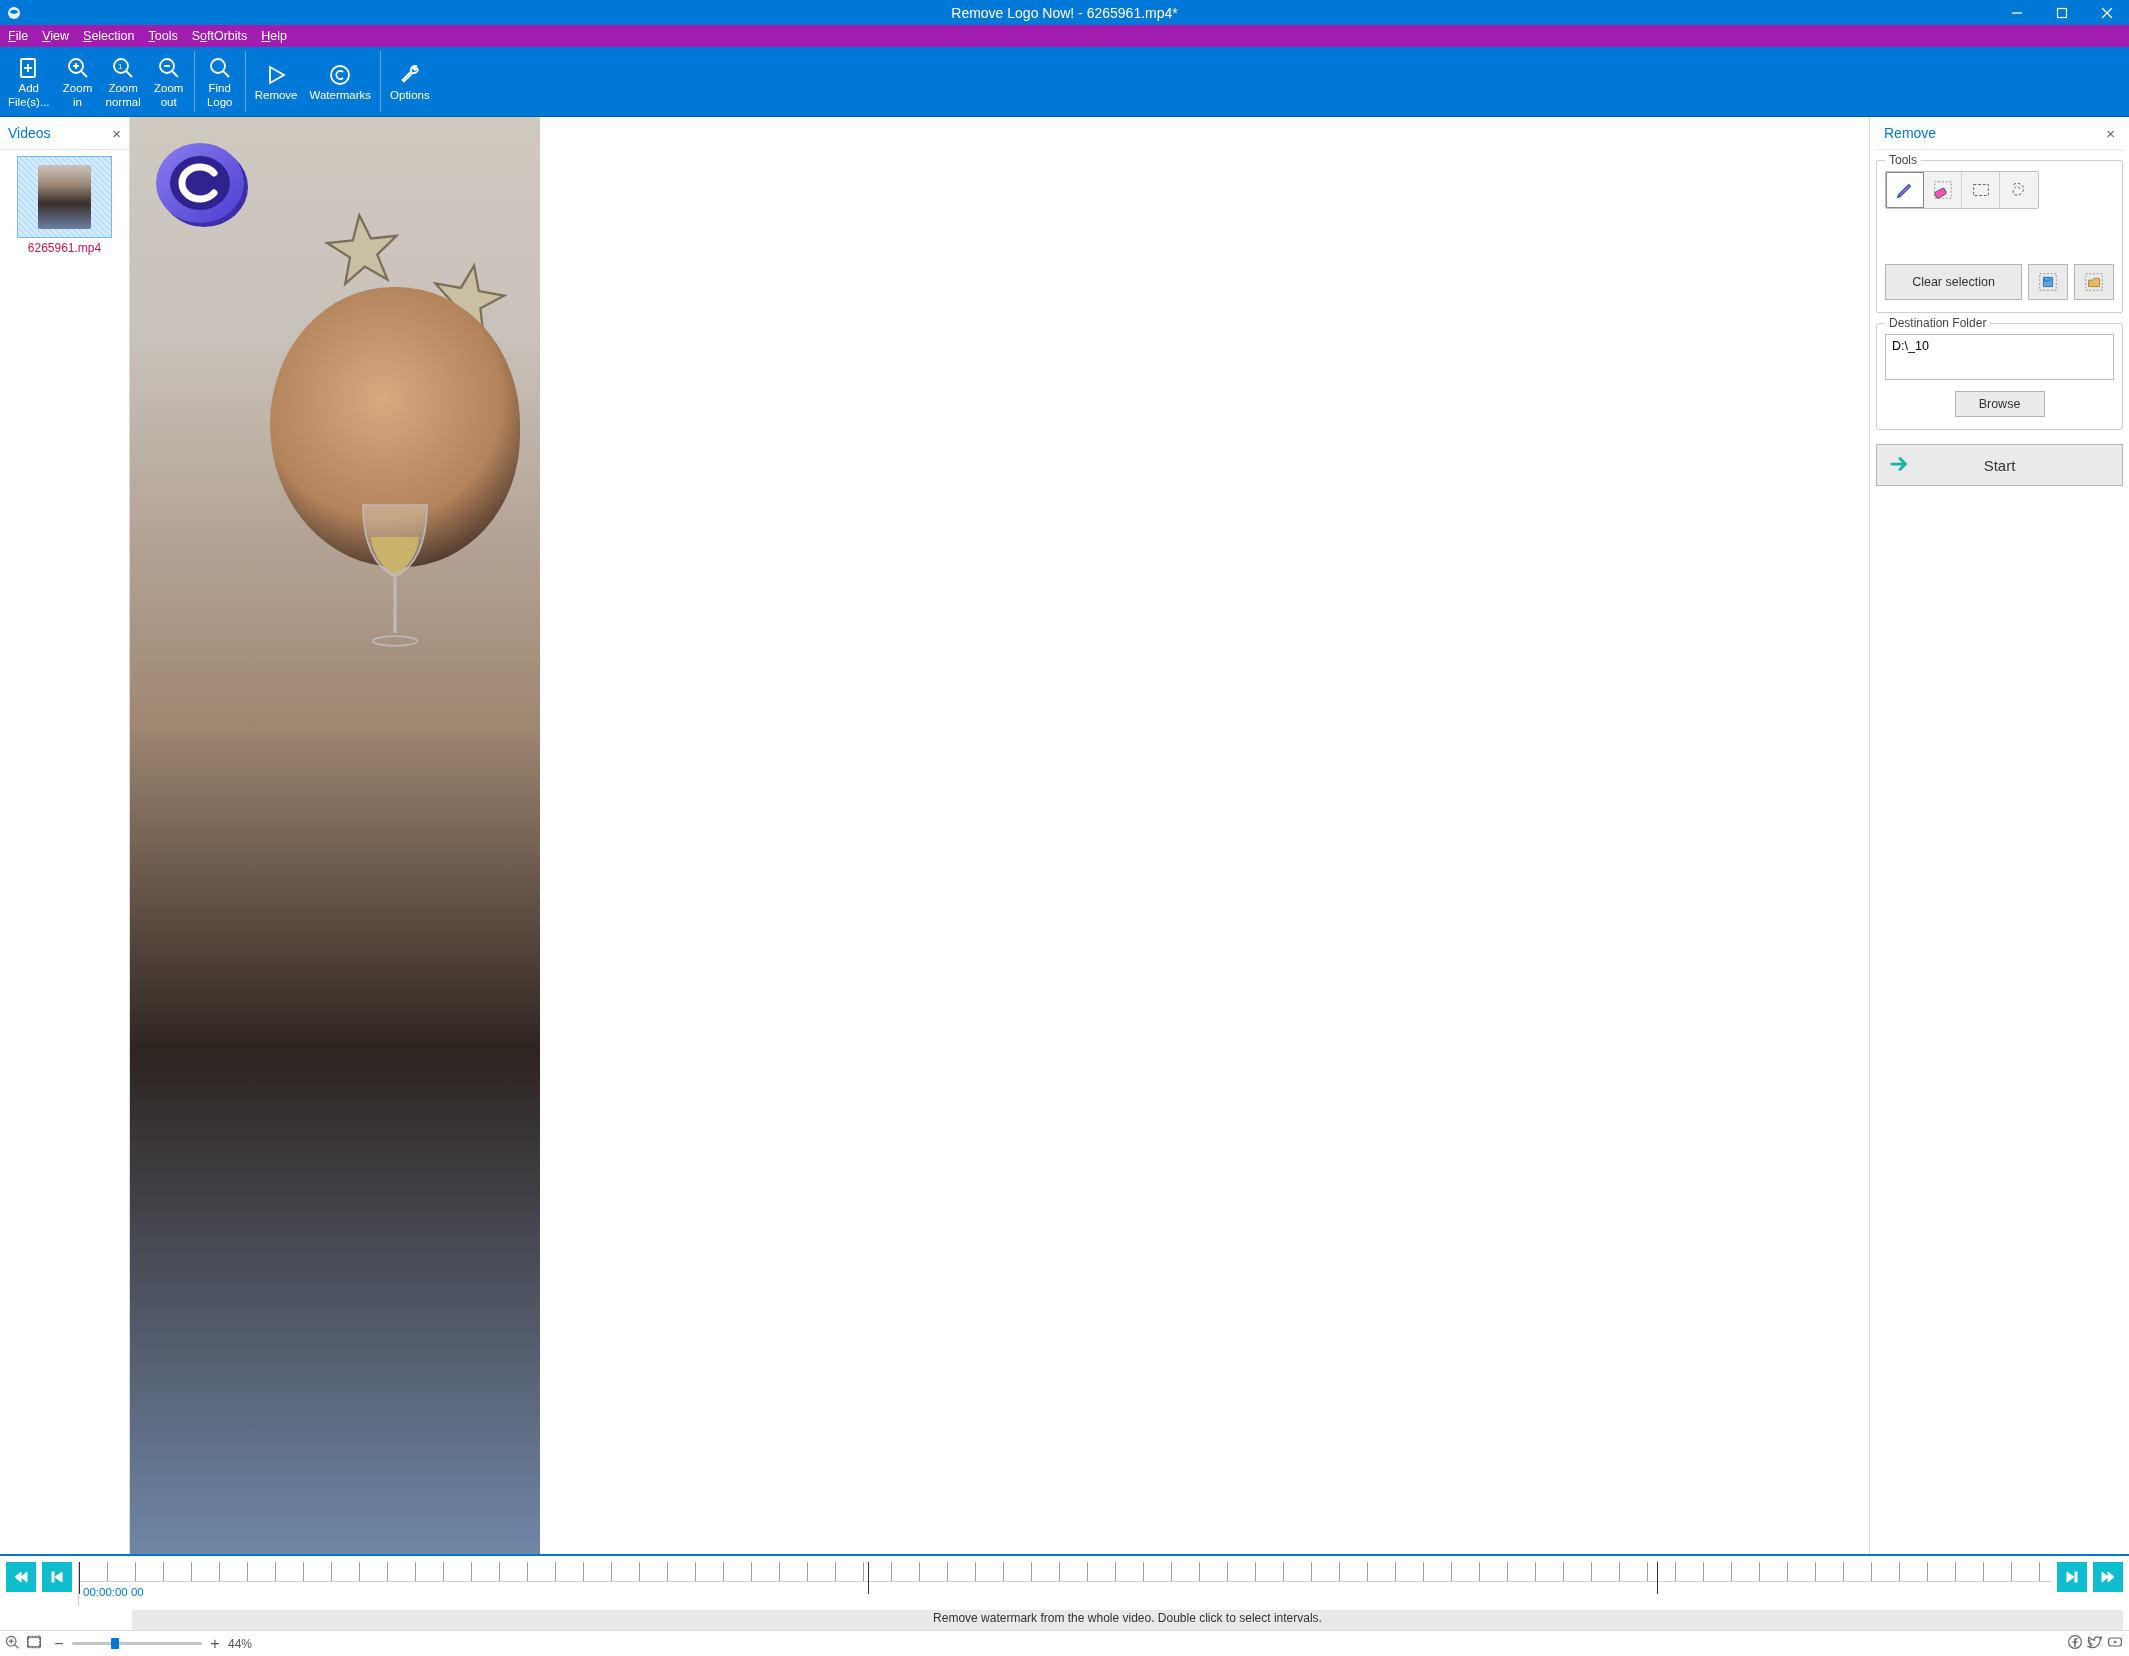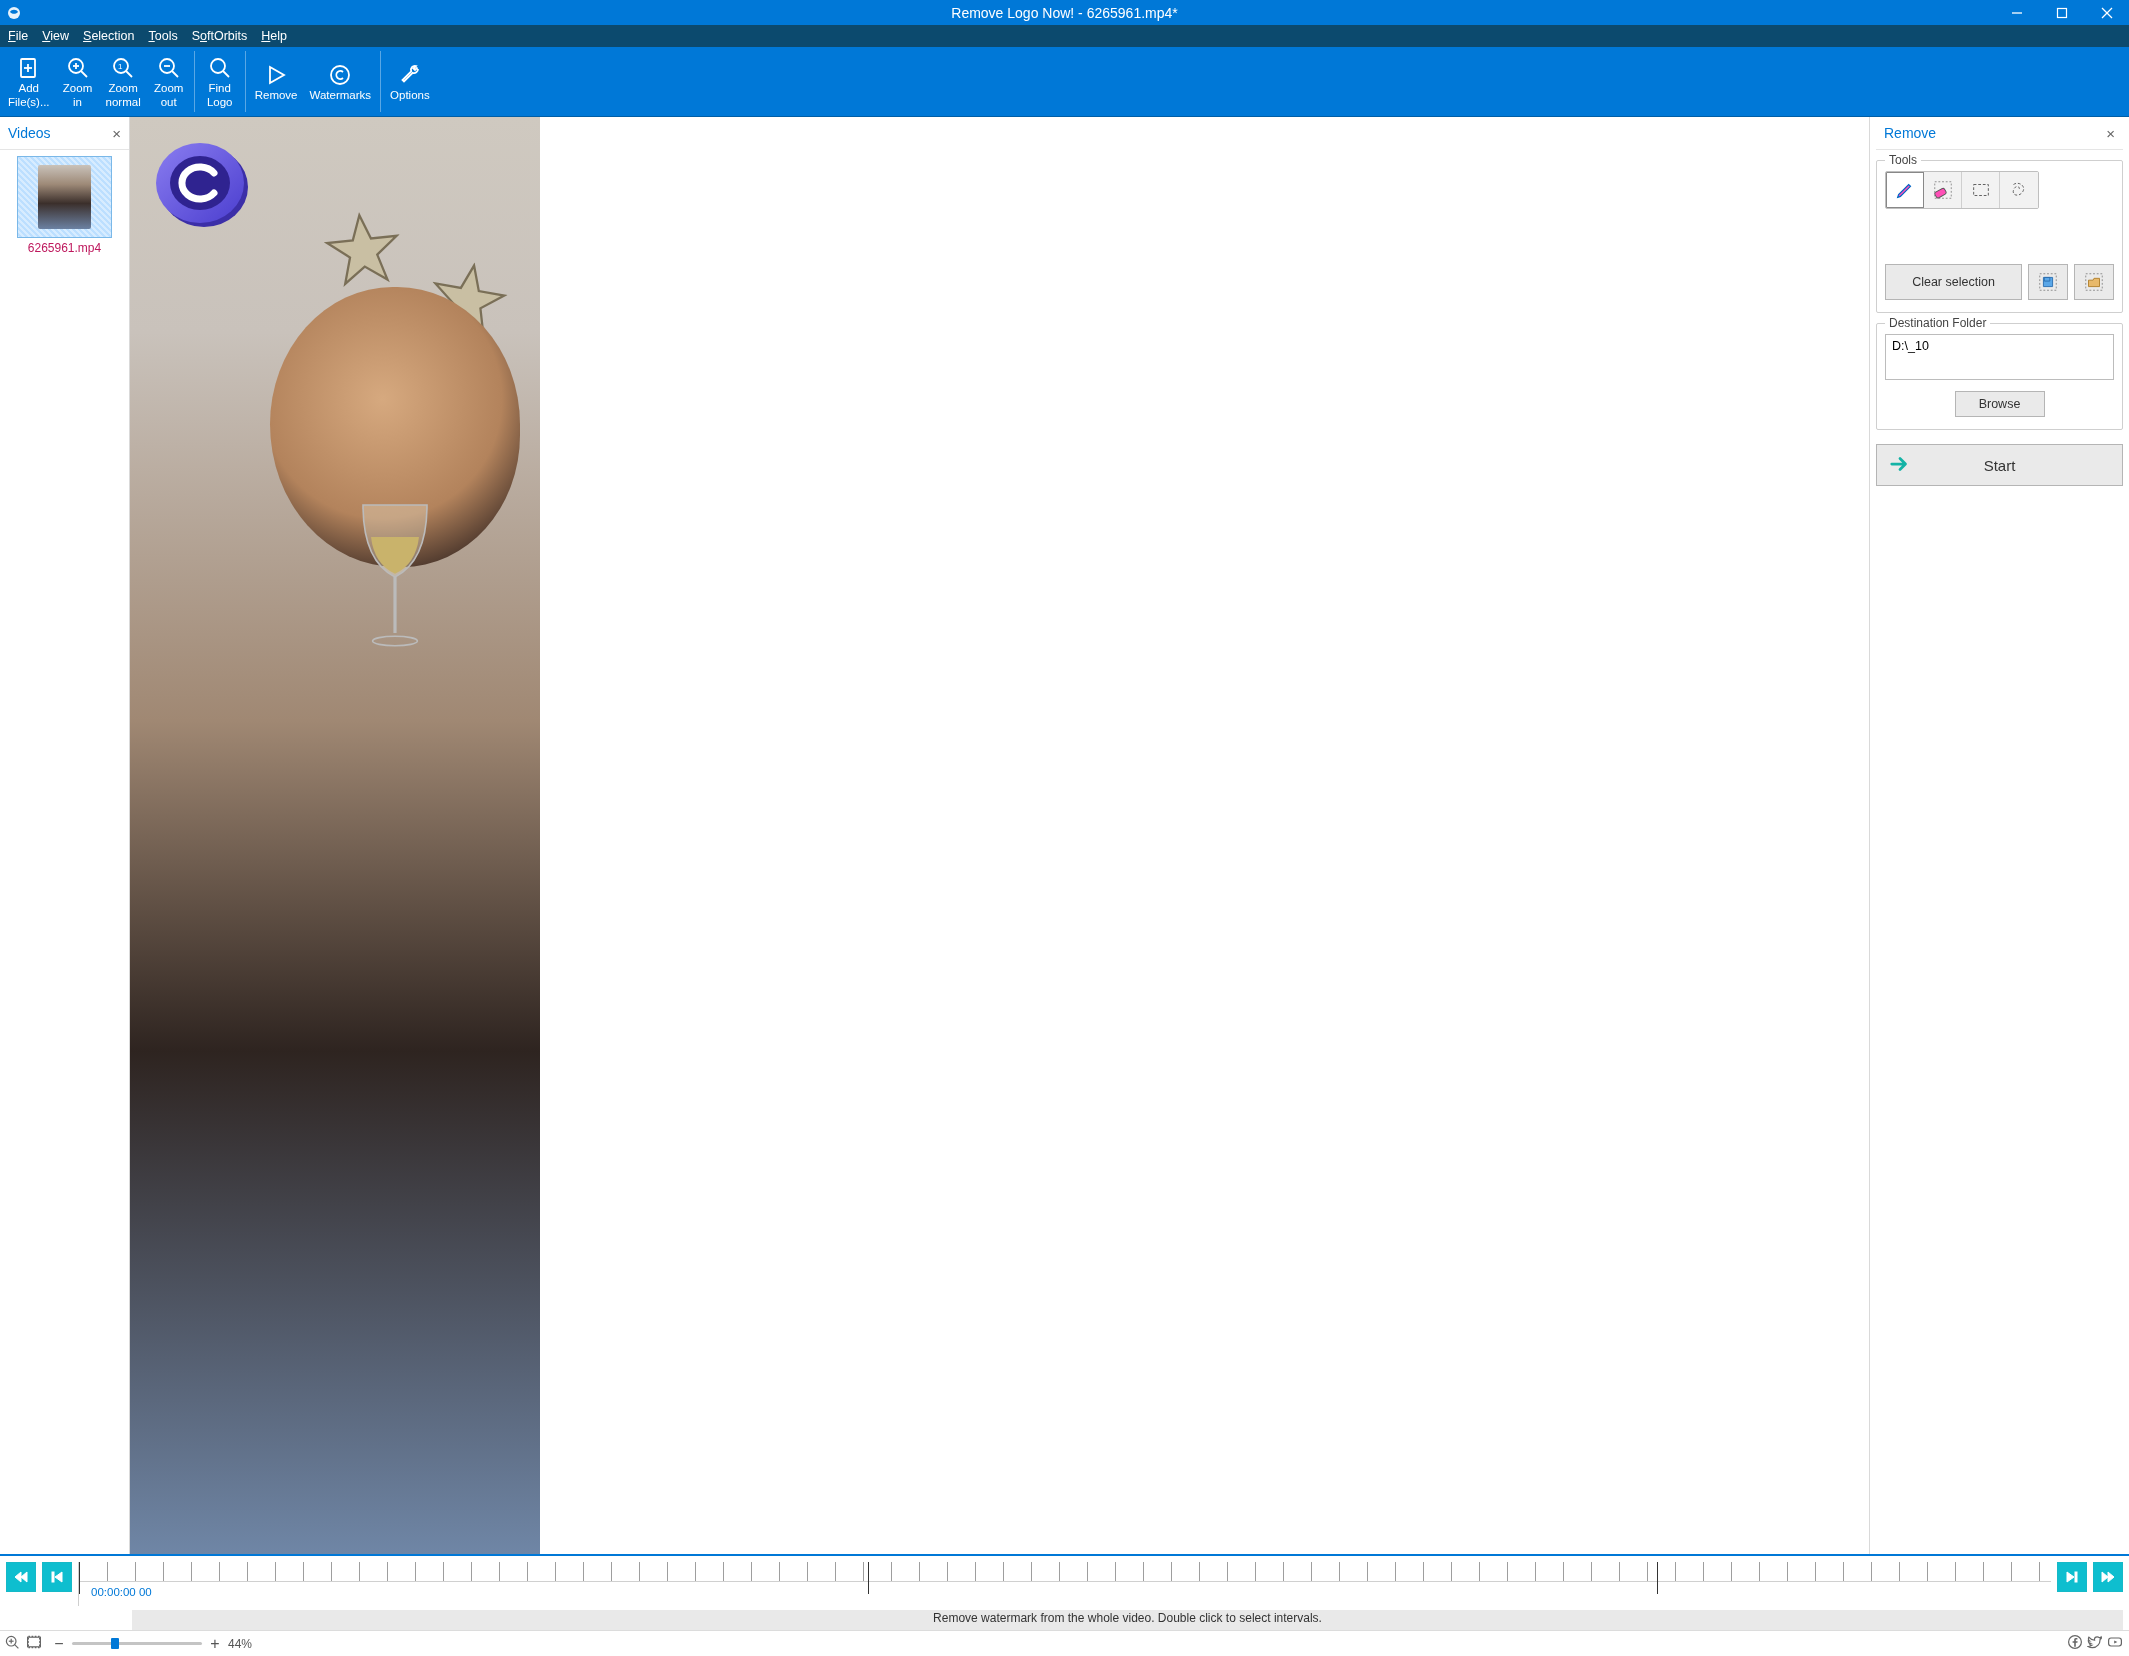--- a/index.html
+++ b/index.html
@@ -8,21 +8,21 @@
 
 
 .titlebar { height: 25px; background: #0078d7; display: flex; align-items: center; position: relative; flex-shrink: 0; }
 .titlebar .app-icon { margin-left: 5px; width: 18px; height: 18px; display: flex; align-items: center; justify-content: center; }
 .titlebar .app-icon svg { width: 16px; height: 16px; }
 .titlebar .title-text { position: absolute; left: 50%; transform: translateX(-50%); color: #fff; font-size: 14px; }
 .titlebar .win-controls { margin-left: auto; display: flex; }
 .titlebar .win-controls div { width: 45px; height: 25px; display: flex; align-items: center; justify-content: center; color: #fff; font-size: 12px; }
 
 
-.menubar { height: 22px; background: #0c4a6e; display: flex; align-items: center; padding: 0 8px; gap: 14px; flex-shrink: 0; }
+.menubar { height: 22px; background: #a21caf; display: flex; align-items: center; padding: 0 8px; gap: 14px; flex-shrink: 0; }
 .menubar span { color: #fff; font-size: 12.5px; cursor: default; }
 .menubar span u { text-decoration: underline; }
 
 
 .toolbar { height: 70px; background: #0078d7; display: flex; align-items: stretch; padding: 0 2px; border-bottom: 1px solid #005ea6; flex-shrink: 0; }
 .tool-group { display: flex; }
 .tool-sep { width: 1px; background: rgba(255,255,255,0.35); margin: 4px 3px; }
 .tool-btn { display: flex; flex-direction: column; align-items: center; justify-content: center; color: #fff; font-size: 11.5px; padding: 2px 6px; min-width: 44px; cursor: default; text-align: center; line-height: 1.15; }
 .tool-btn .ticon { height: 28px; display: flex; align-items: center; justify-content: center; }
 .tool-btn .ticon svg { width: 24px; height: 24px; stroke: #fff; fill: none; stroke-width: 1.8; }
@@ -79,21 +79,21 @@
 .timeline-row { height:50px; display:flex; align-items:stretch; padding:6px 6px 0; gap:6px; }
 .ctrl-group { display:flex; gap:6px; align-items:flex-start; }
 .tl-btn { width:30px; height:30px; border:1px solid #16b9c7; background:#0ebecf; display:flex; align-items:center; justify-content:center; }
 .tl-btn svg { width:16px; height:16px; fill:#fff; stroke:#fff; }
 .track { flex:1; position:relative; border-left:1px solid #cfcfcf; }
 .track .ruler { height:20px; background:repeating-linear-gradient(90deg,#9e9e9e 0 1px, transparent 1px 28px); border-bottom:1px solid #d0d0d0; }
 .track .major { position:absolute; top:0; bottom:12px; width:1px; background:#333; }
 .track .major.m1 { left:0; }
 .track .major.m2 { left:40%; }
 .track .major.m3 { left:80%; }
-.track .tc { position:absolute; top:24px; left:12px; font-size:11.5px; color:#0078d7; }
+.track .tc { position:absolute; top:24px; left:4px; font-size:11.5px; color:#0078d7; }
 .hint-row { height:20px; text-align:center; font-size:12px; color:#333; padding-top:1px; background:#e9e9e9; margin:4px 6px 0 132px; }
 
 
 .statusbar { height:26px; border-top:1px solid #dcdcdc; display:flex; align-items:center; padding:0 6px 0 4px; gap:6px; font-size:12px; color:#555; flex-shrink:0; }
 .statusbar .sicon svg { width:16px; height:16px; stroke:#666; fill:none; stroke-width:1.5; }
 .zoom-slider { display:flex; align-items:center; gap:6px; margin-left:4px; }
 .zoom-slider .minus, .zoom-slider .plus { font-size:16px; color:#555; width:14px; text-align:center; }
 .zoom-slider .slide { width:130px; height:3px; background:#c4c4c4; border-radius:2px; position:relative; }
 .zoom-slider .slide::after { content:""; position:absolute; left:30%; top:-4px; width:8px; height:11px; background:#0078d7; border-radius:1px; }
 .statusbar .right { margin-left:auto; display:flex; gap:4px; }

